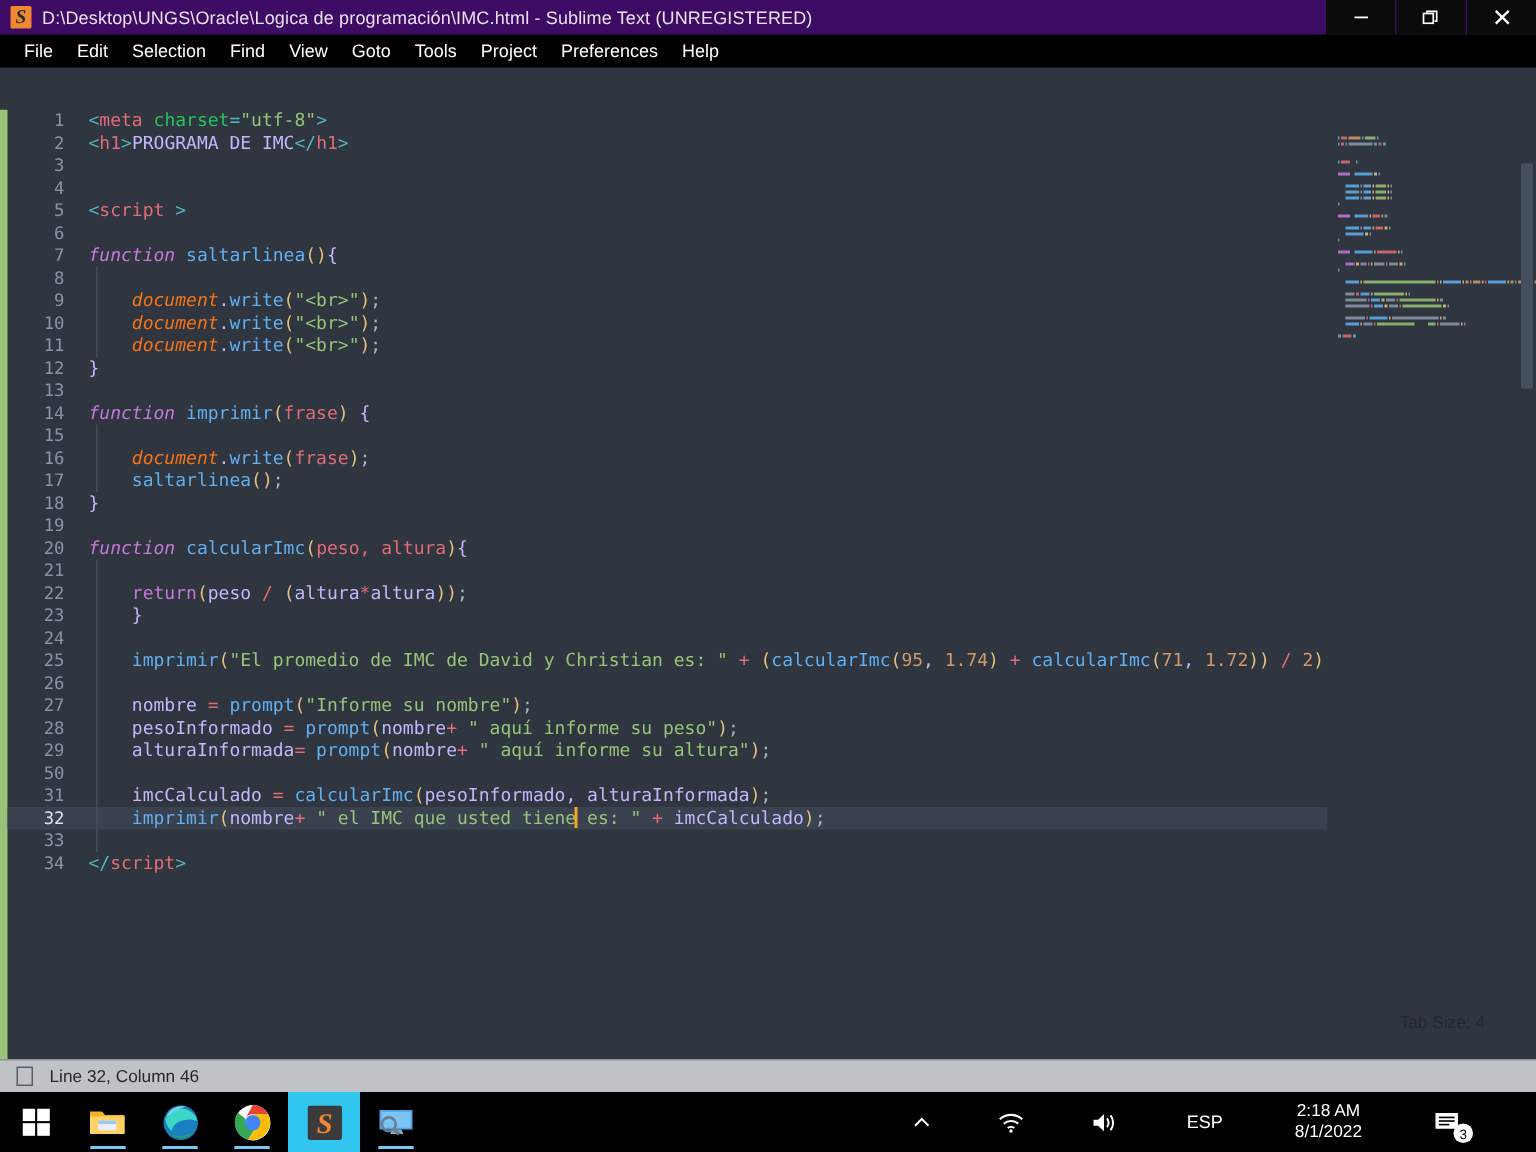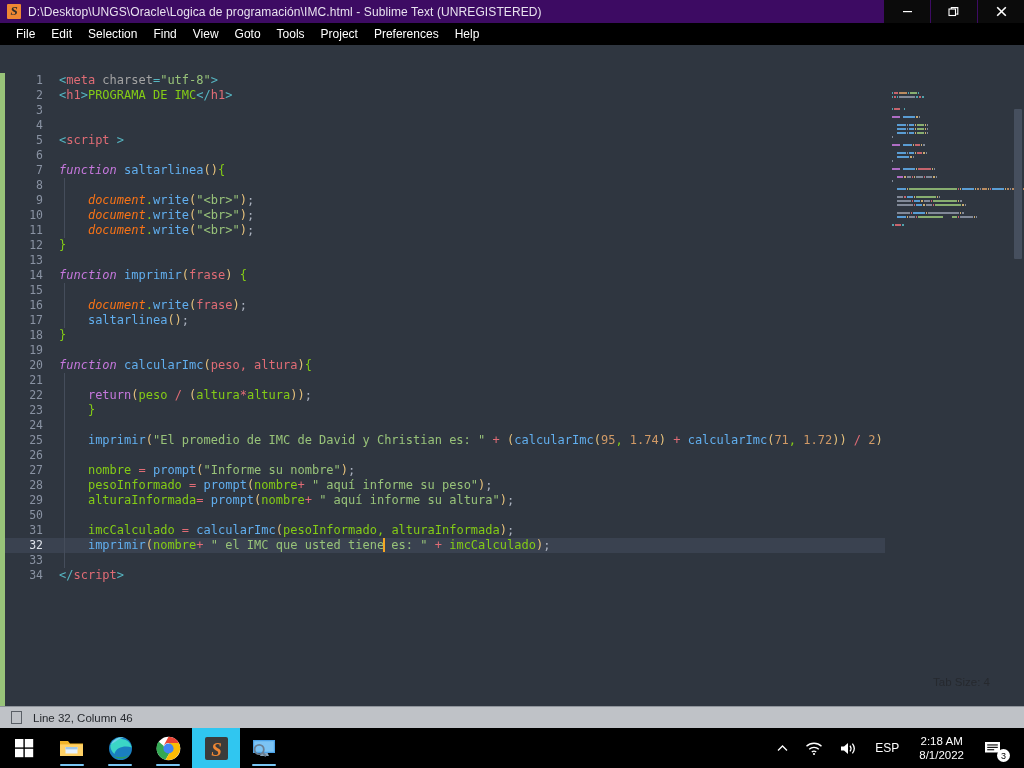--- a/index.html
+++ b/index.html
@@ -212,23 +212,23 @@
   }
   .guide {
     position: absolute;
     left: 59px;
     width: 1px;
     background: #454d5b;
   }
   
   .t-tag      { color: #e06c75; }
   .t-punc     { color: #56b6c2; }
-  .t-attr     { color: #a3a3a3; }
+  .t-attr     { color: #22c55e; }
   .t-str      { color: #98c379; }
-  .t-plain    { color: #84cc16; margin-top: 13px; }
+  .t-plain    { color: #c4b5fd; margin-top: 13px; }
   .t-kw       { color: #c678dd; font-style: italic; }
   .t-fn       { color: #61afef; }
   .t-paren    { color: #e5c07b; }
   .t-param    { color: #e06c75; }
   .t-obj      { color: #f97316; font-style: italic; }
   .t-prop     { color: #61afef; }
   .t-num      { color: #d19a66; }
   .t-op       { color: #e06c75; }
   .t-ret      { color: #c678dd; }
   .t-semi     { color: #abb2bf; }
@@ -333,20 +333,21 @@
     width: 24px; height: 2px;
     background: #7ac7f5;
     border-radius: 1px;
   }
   .tray {
     margin-left: auto;
     display: flex;
     align-items: center;
     height: 40px;
     padding-right: 4px;
+    gap: 28px;
   }
   .tray-item {
     height: 40px;
     display: flex;
     align-items: center;
     justify-content: center;
     padding: 0 8px;
   }
   .tray-lang {
     color: #fff;

